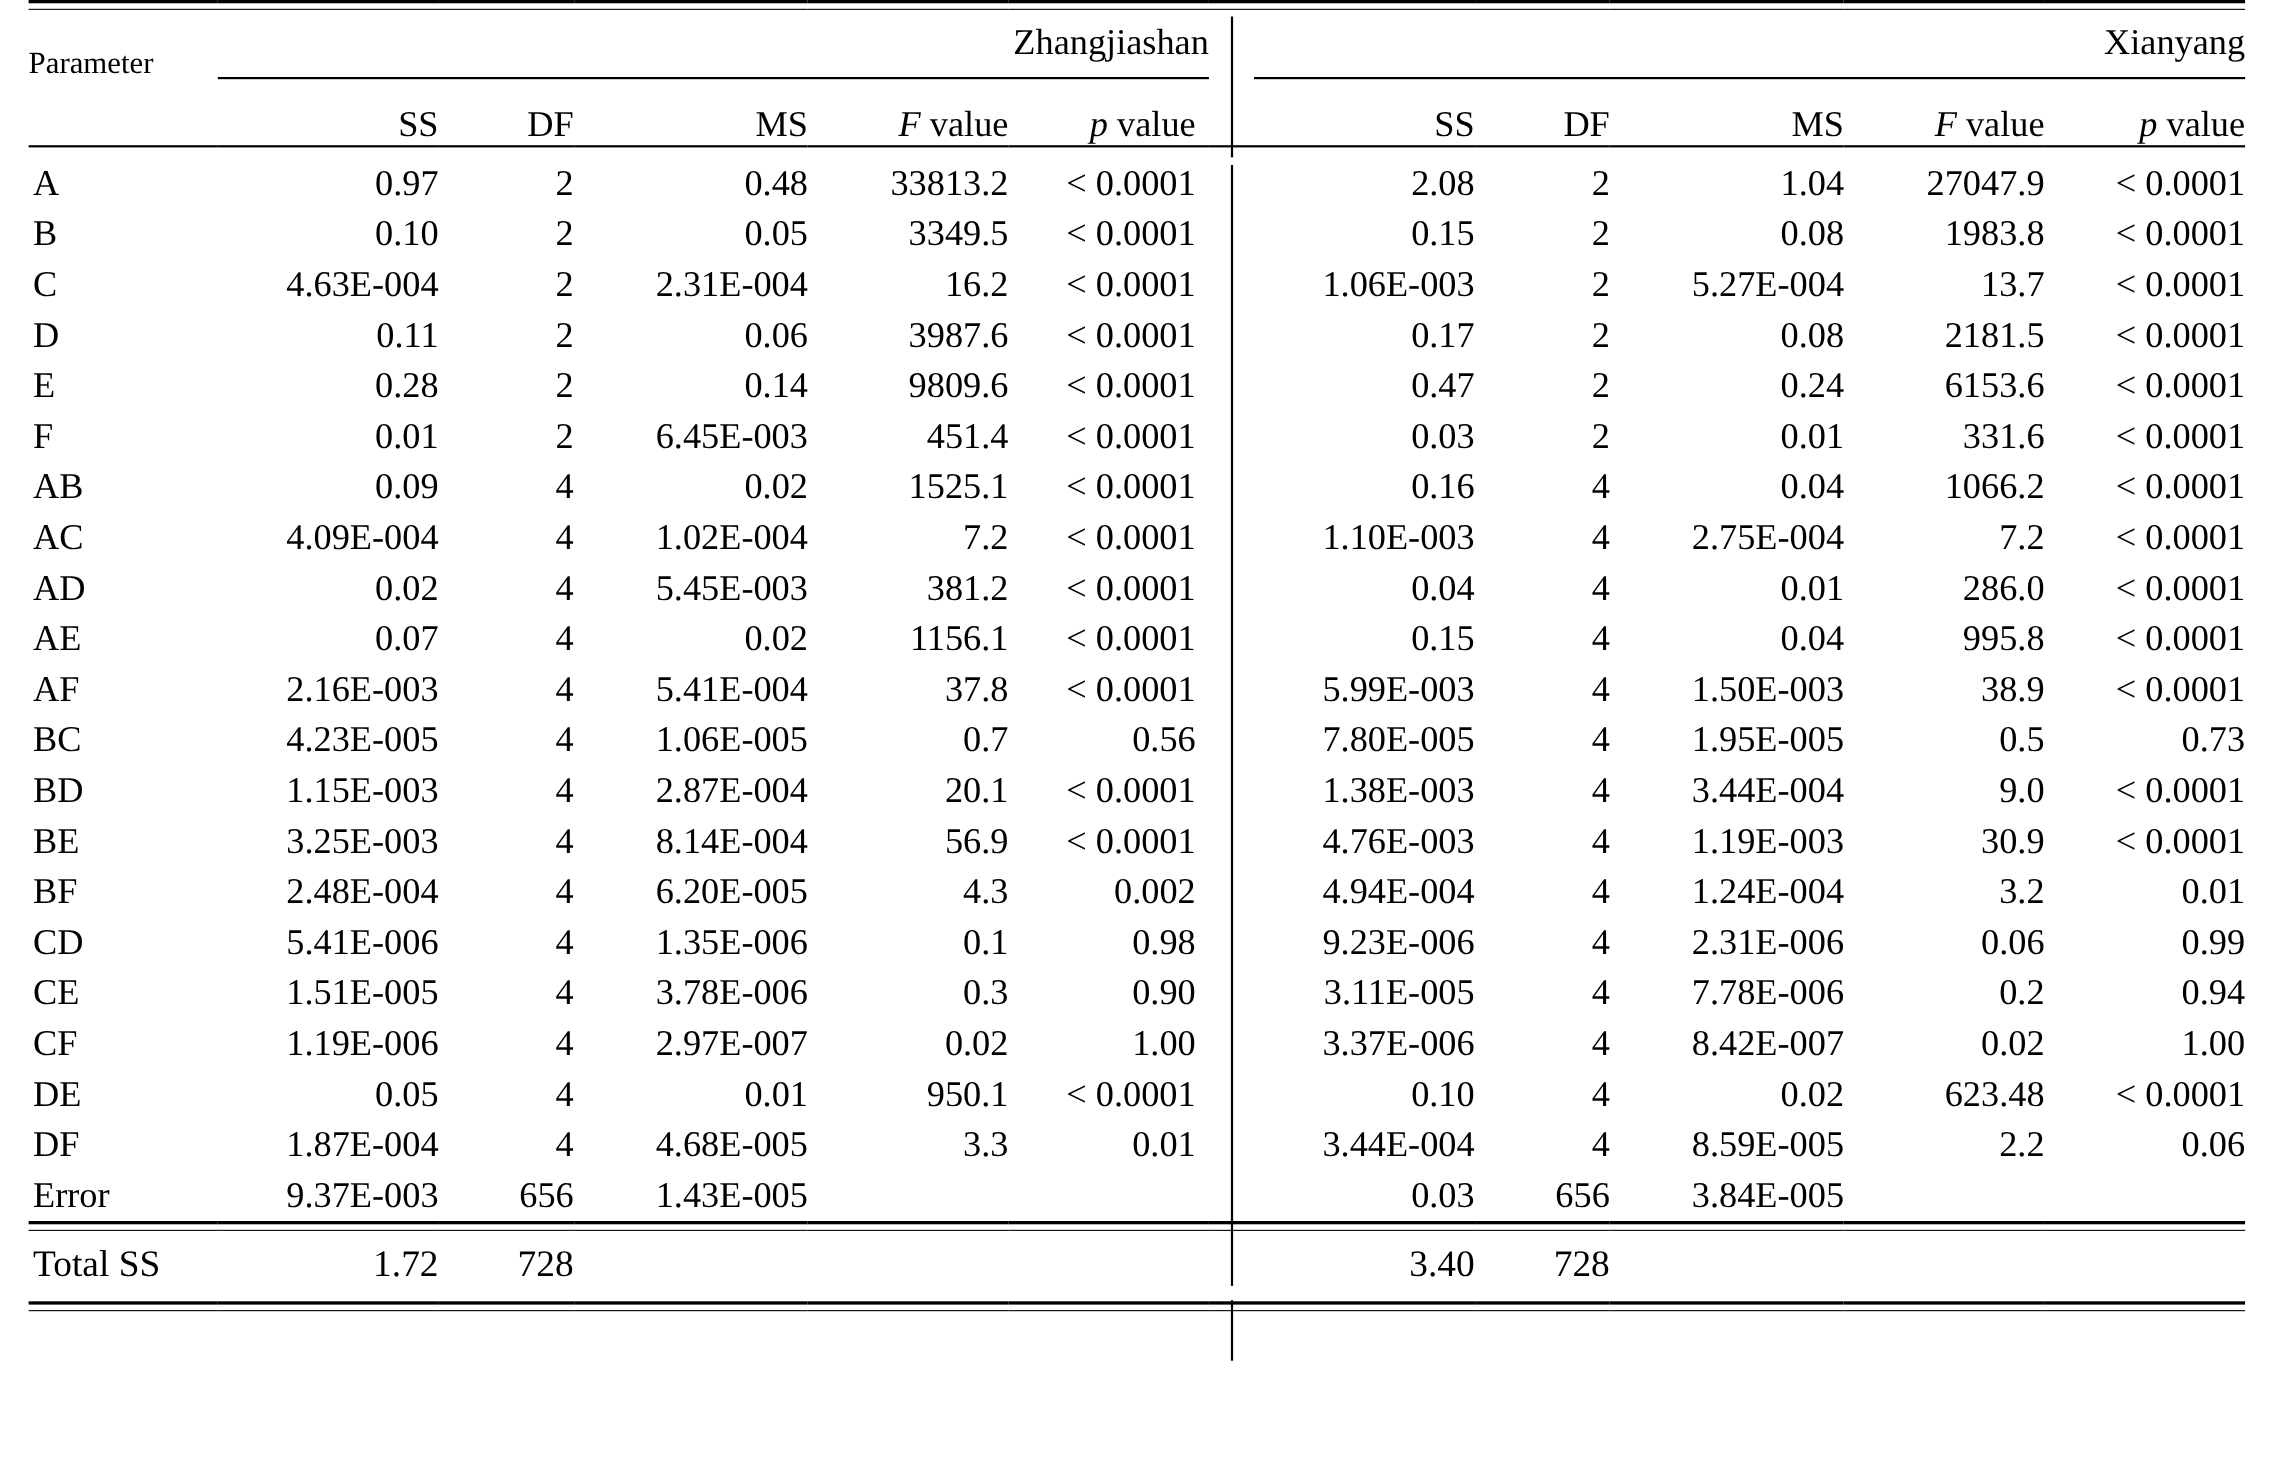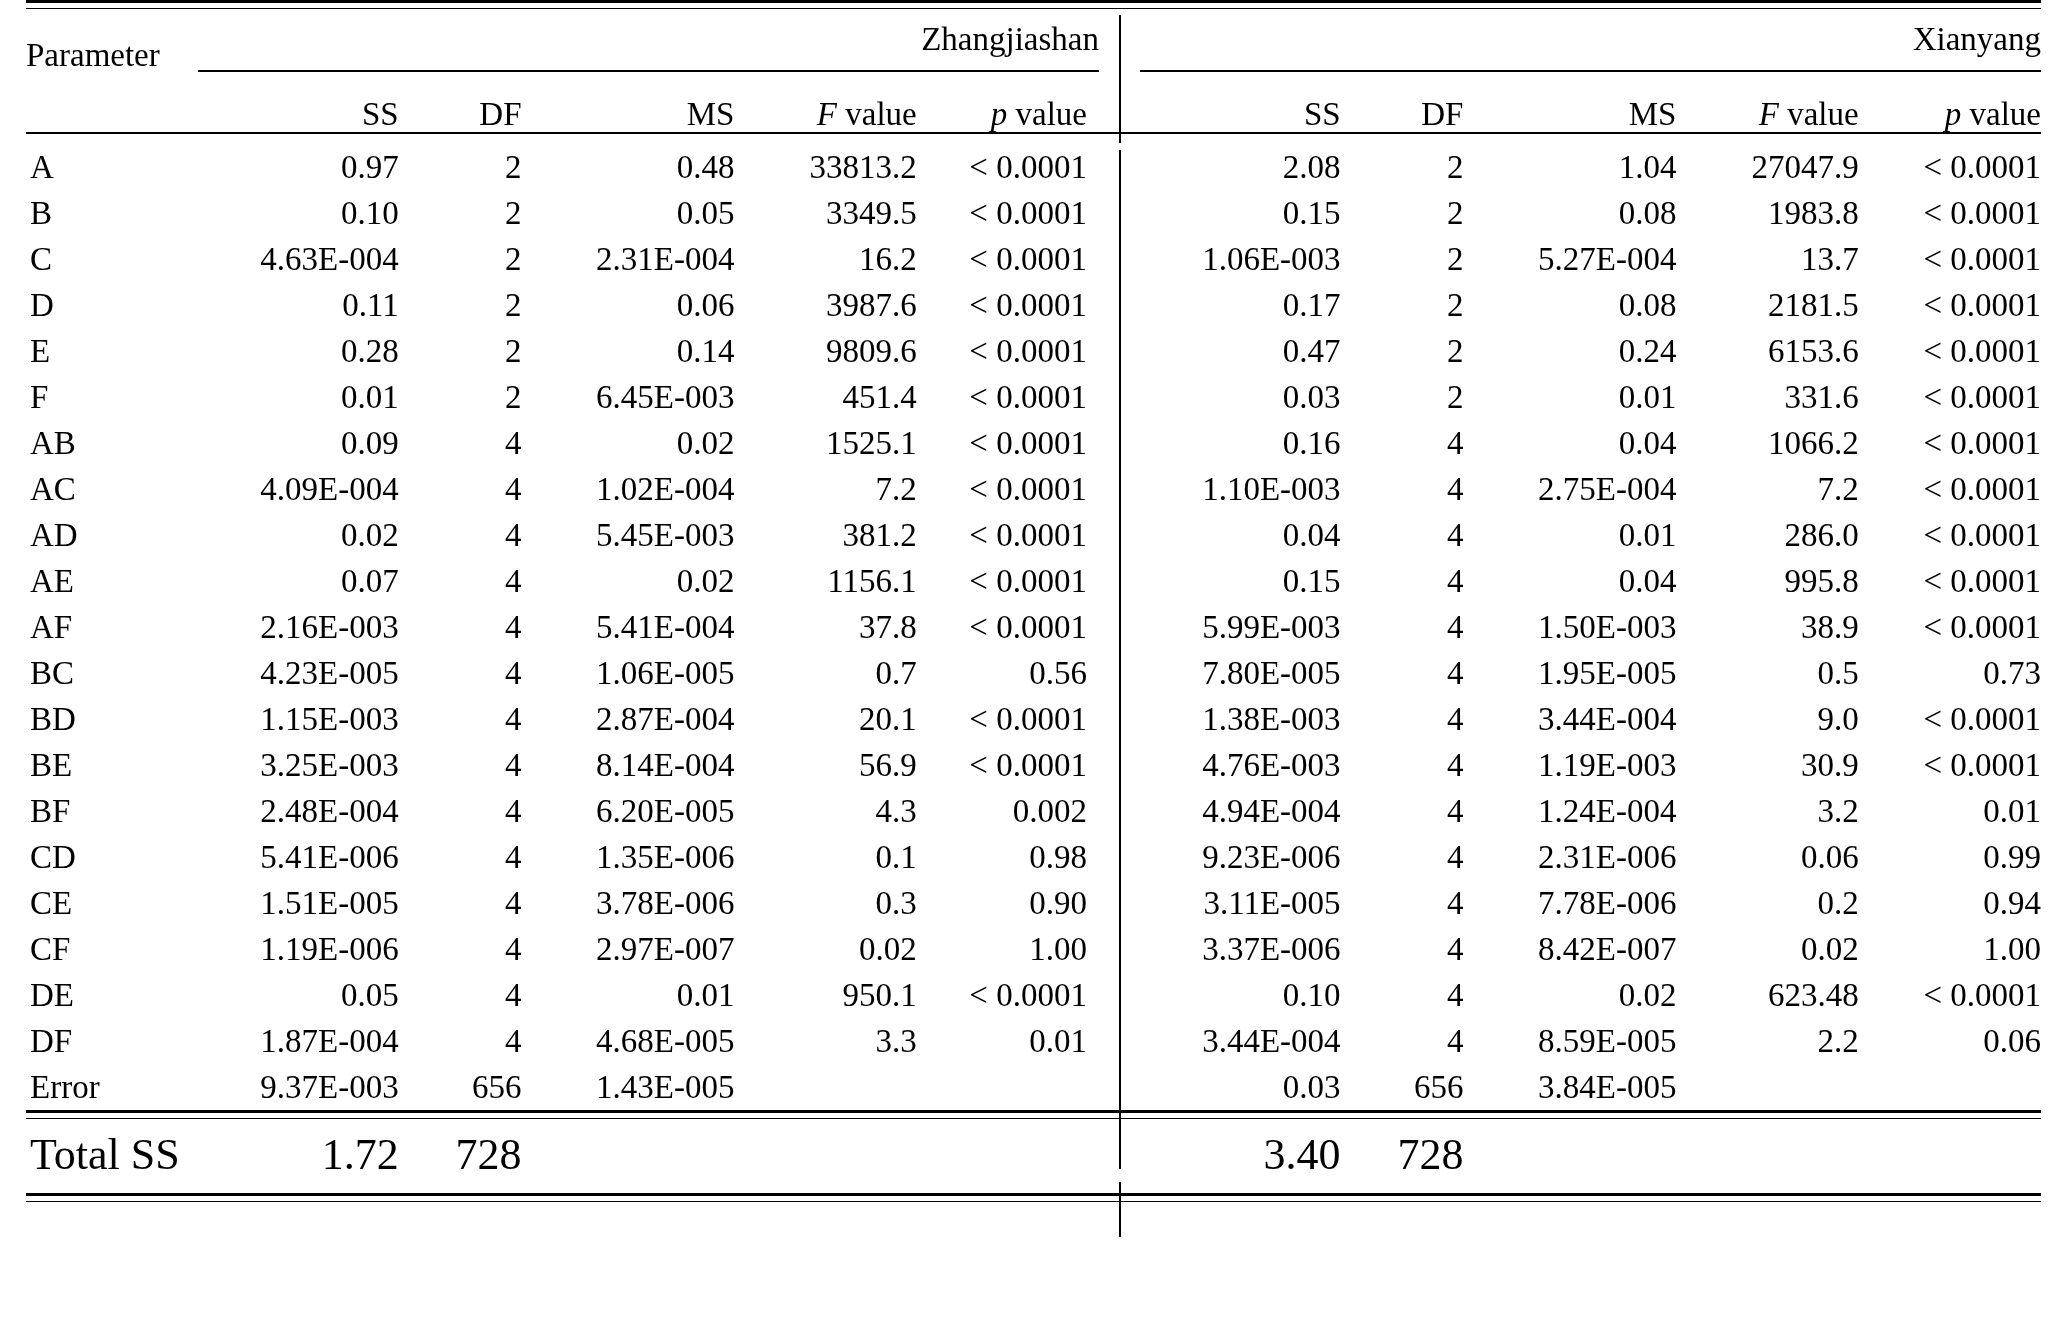--- a/index.html
+++ b/index.html
@@ -57,21 +57,21 @@
     font-size: 33px;
   }
   td.group-title .rule-under {
     display: block;
     border-bottom: 2.5px solid #000;
     height: 0;
     margin-top: 14px;
   }
   td.param-head {
     text-align: left;
-    font-size: 33px;
+    font-size: 28px;
     padding-left: 4px;
     vertical-align: top;
   }
 
   
   tr.col-head td {
     padding: 8px 0 1px 0;
     text-align: right;
     font-size: 33px;
     vertical-align: bottom;
@@ -97,21 +97,21 @@
     padding-left: 4px;
   }
   tr.data-row td.pad-r { padding-right: 12px; }
 
   tr.spacer-row td { height: 10px; padding: 0; }
 
   
   tr.total-row td {
     padding: 14px 0 16px 0;
     text-align: right;
-    font-size: 44px;
+    font-size: 34px;
     white-space: nowrap;
   }
   tr.total-row td.param { text-align: left; padding-left: 4px; }
   tr.total-row td.pad-r { padding-right: 12px; }
 
   .italic { font-style: italic; }
 
   
   #divider {
     position: absolute;

